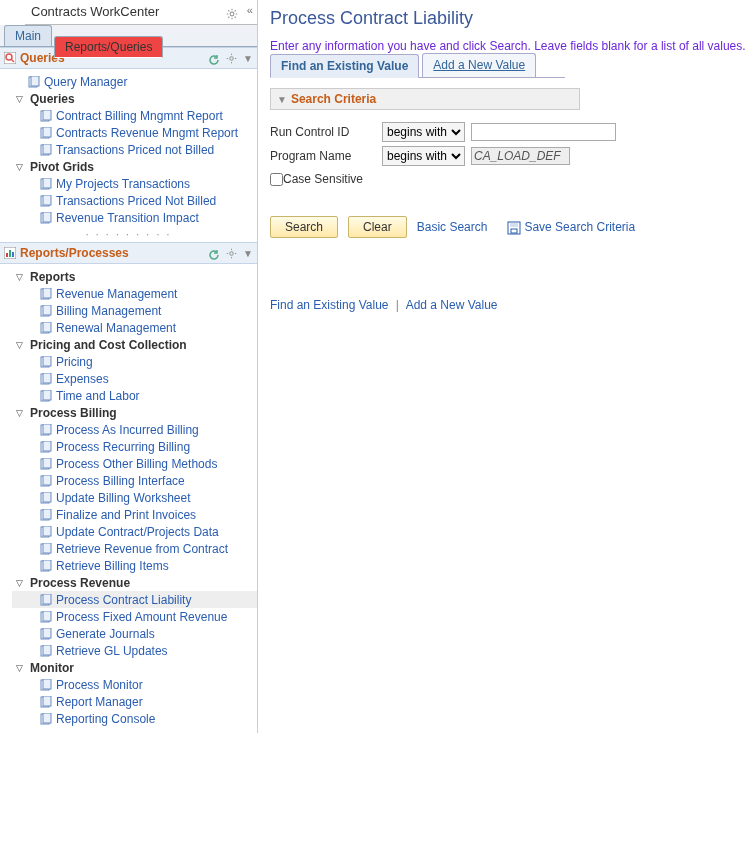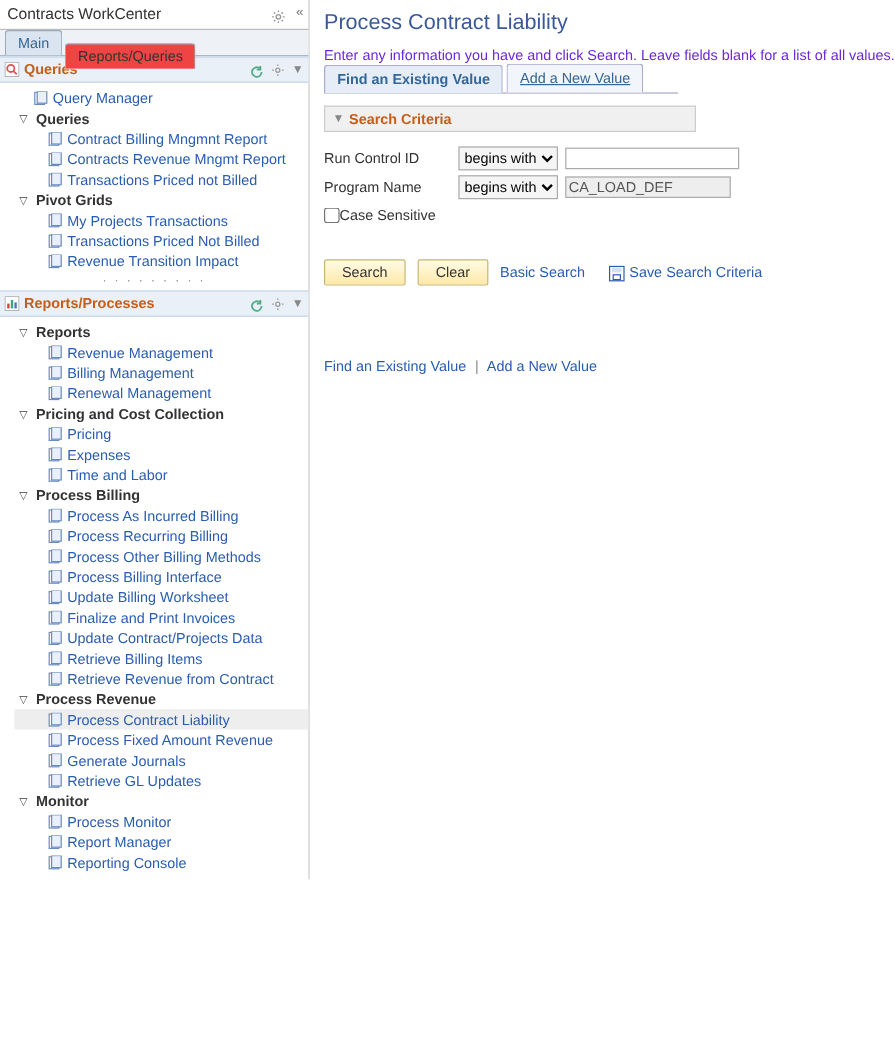--- a/index.html
+++ b/index.html
@@ -22,20 +22,21 @@
     padding: 8px 0 0 12px;
   }
   .wc-header {
     display: flex;
     align-items: center;
     height: 25px;
     font-size: 13px;
     color: #333;
     padding: 0 6px 2px 6px;
     border-bottom: 1px solid #bbb;
+    margin-left: 25px;
   }
   .wc-header .title { flex: 1; font-weight: normal; }
   .gear-icon {
     width: 12px; height: 12px;
     display: inline-block;
     color: #999;
     margin-left: 4px;
   }
   .collapse-icon {
     font-family: "Courier New", monospace;
@@ -525,30 +526,30 @@
             </span>
             <a>Update Contract/Projects Data</a>
           </div>
           <div class="link-row indent1">
             <span class="page-icon">
               <svg width="12" height="12" viewBox="0 0 12 12">
                 <rect x="1" y="1" width="8" height="10" fill="#fff" stroke="#6a8bc0"></rect>
                 <rect x="3" y="0" width="8" height="10" fill="#eaf0fa" stroke="#6a8bc0"></rect>
               </svg>
             </span>
+            <a>Retrieve Revenue from Contract</a>
+          </div>
+          <div class="link-row indent1">
+            <span class="page-icon">
+              <svg width="12" height="12" viewBox="0 0 12 12">
+                <rect x="1" y="1" width="8" height="10" fill="#fff" stroke="#6a8bc0"></rect>
+                <rect x="3" y="0" width="8" height="10" fill="#eaf0fa" stroke="#6a8bc0"></rect>
+              </svg>
+            </span>
             <a>Retrieve Billing Items</a>
-          </div>
-          <div class="link-row indent1">
-            <span class="page-icon">
-              <svg width="12" height="12" viewBox="0 0 12 12">
-                <rect x="1" y="1" width="8" height="10" fill="#fff" stroke="#6a8bc0"></rect>
-                <rect x="3" y="0" width="8" height="10" fill="#eaf0fa" stroke="#6a8bc0"></rect>
-              </svg>
-            </span>
-            <a>Retrieve Revenue from Contract</a>
           </div>
           <div class="group-row">
             <span class="tri">▽</span>
             <span class="group-label">Process Revenue</span>
           </div>
           <div class="link-row indent1 selected">
             <span class="page-icon">
               <svg width="12" height="12" viewBox="0 0 12 12">
                 <rect x="1" y="1" width="8" height="10" fill="#fff" stroke="#6a8bc0"></rect>
                 <rect x="3" y="0" width="8" height="10" fill="#eaf0fa" stroke="#6a8bc0"></rect>
@@ -637,21 +638,21 @@
       <select>
         <option>begins with</option>
       </select>
       <input type="text" style="width: 145px;" value="">
     </div>
     <div class="form-row">
       <label>Program Name</label>
       <select>
         <option>begins with</option>
       </select>
-      <input type="text" readonly="" style="width: 138px;" value="CA_LOAD_DEF">
+      <input type="text" readonly="" style="width: 99px; font-style: italic;" value="CA_LOAD_DEF">
     </div>
     <div class="chk-row">
       <input type="checkbox" style="">
       <label>Case Sensitive</label>
     </div>
 
     <div class="buttons-row">
       <button class="btn">Search</button>
       <button class="btn">Clear</button>
       <a class="link">Basic Search</a>

